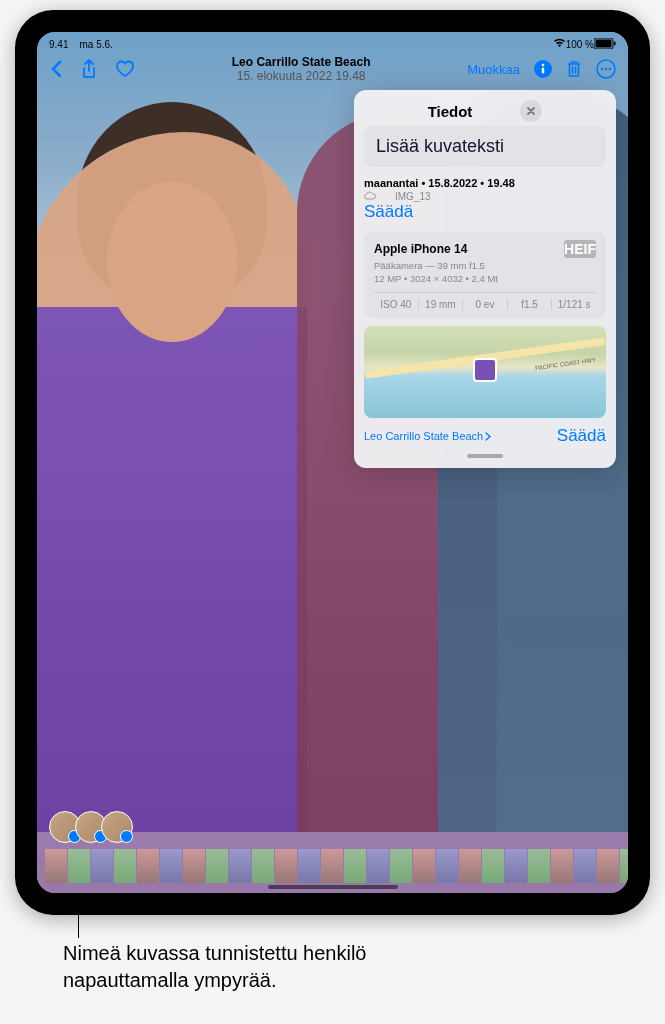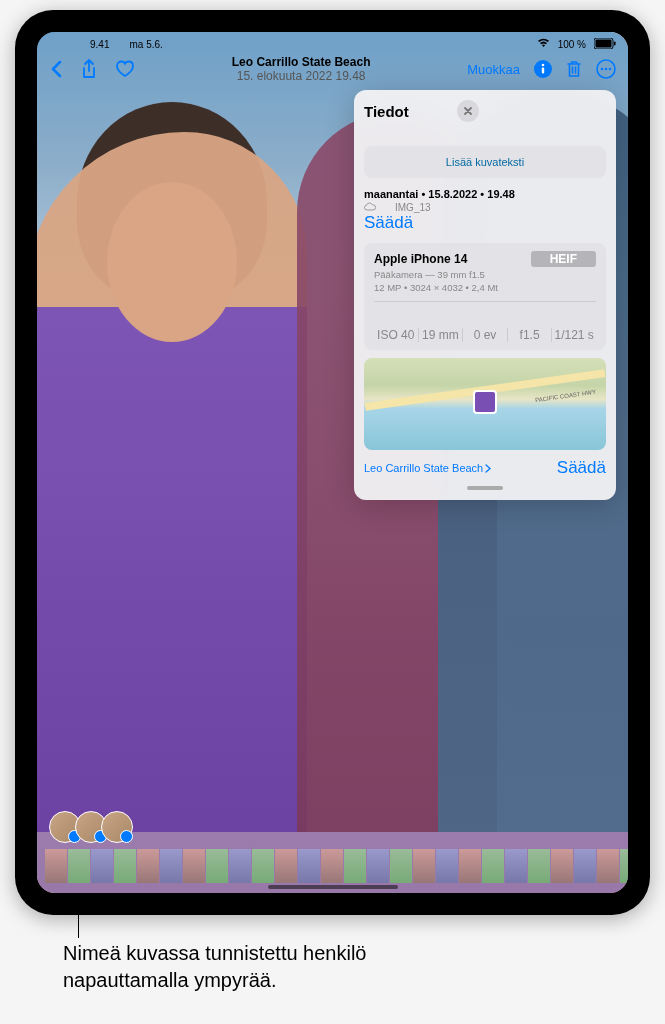--- a/index.html
+++ b/index.html
@@ -6,47 +6,47 @@
 body { background:#f5f5f5; display:flex; flex-direction:column; align-items:center; padding:10px; }
 .ipad-frame { width:635px; height:905px; background:#000; border-radius:38px; padding:22px 22px; position:relative; box-shadow:0 4px 20px rgba(0,0,0,0.3); }
 .screen { width:100%; height:100%; background:linear-gradient(135deg,#4a7ba6 0%,#8badc9 20%,#e8d5e8 40%,#d4a8b8 60%,#b888a8 100%); border-radius:18px; overflow:hidden; position:relative; }
 .photo-bg { position:absolute; inset:0; background:linear-gradient(180deg,#6fa0c8 0%,#8badc9 15%,#b5c9db 30%,#c9b8d4 50%,#a888b8 70%,#9878a8 100%); }
 .person1 { position:absolute; left:-10px; top:100px; width:280px; height:700px; background:linear-gradient(180deg,#d9a584 0%,#d9a584 25%,#7a4fb3 25%,#6a3fa3 100%); border-radius:180px 140px 0 0; opacity:0.95; }
 .person1-face { position:absolute; left:70px; top:150px; width:130px; height:160px; background:#d9a584; border-radius:50%; }
 .person1-hair { position:absolute; left:40px; top:70px; width:190px; height:200px; background:#3d2e28; border-radius:50% 50% 40% 40%; }
 .person2 { position:absolute; left:260px; top:80px; width:200px; height:720px; background:linear-gradient(180deg,#8b4a6a 0%,#7a3a5a 100%); border-radius:100px 100px 0 0; opacity:0.9; }
 .person3 { position:absolute; right:-40px; top:60px; width:230px; height:740px; background:linear-gradient(180deg,#3a5a7a 0%,#4a6a8a 100%); border-radius:110px 110px 0 0; opacity:0.9; }
 .status-bar { position:absolute; top:2px; left:0; right:0; height:20px; display:flex; justify-content:space-between; align-items:center; padding:0 12px; font-size:10px; color:#000; font-weight:500; z-index:100; }
-.status-left { display:flex; gap:20px;margin-left:41px; }
-.status-right { display:flex; align-items:center; gap:8px; }
+.status-left { display:flex; gap:11px; }
+.status-right { display:flex; align-items:center; gap:0; }
 .top-bar { position:absolute; top:22px; left:0; right:0; height:30px; display:flex; justify-content:space-between; align-items:center; padding:0 12px; z-index:100; }
 .top-left { display:flex; align-items:center; gap:18px; }
 .top-center { text-align:center; }
 .title-main { font-size:12px; font-weight:600; color:#000; }
 .title-sub { font-size:12px; color:#555; }
 .top-right { display:flex; align-items:center; gap:14px; }
 .icon-btn { color:#007aff; cursor:pointer; display:flex; align-items:center; }
 .edit-label { color:#007aff; font-size:13px; font-weight:500; }
 .info-panel { position:absolute; top:58px; right:12px; width:262px; background:rgba(240,240,243,0.96); backdrop-filter:blur(10px); border-radius:12px; padding:10px; z-index:200; box-shadow:0 4px 30px rgba(0,0,0,0.2); }
-.panel-header { display:flex; justify-content:flex-start; align-items:center; margin-bottom:24px;gap:48px; }
+.panel-header { display:flex; justify-content:center; align-items:center; margin-bottom:4px;gap:48px; }
 .panel-title { font-size:15px; font-weight:700; color:#000; }
 .close-btn { width:22px; height:22px; border-radius:50%; background:#d9d9dd; display:flex; align-items:center; justify-content:center; font-size:11px; color:#666; cursor:pointer; }
-.caption-box { background:#e3e3e7; border-radius:8px; padding:10px 12px; font-size:11px; color:#0369a1; margin-bottom:10px;text-align:center; }
+.caption-box { background:#e3e3e7; border-radius:8px; padding:10px 12px; font-size:18px; color:#0f172a; margin-bottom:10px; }
 .meta-row { display:flex; justify-content:space-between; align-items:flex-start;flex-direction:column; }
 .meta-left { font-size:11px; }
 .meta-date { font-weight:600; color:#000; }
 .meta-file { color:#888; font-size:10px; margin-top:2px; display:flex; align-items:center; gap:19px; }
 .adjust-link { color:#007aff; font-size:17px; font-weight:500; }
 .camera-box { background:#e3e3e7; border-radius:8px; padding:8px 10px; margin-top:10px; }
 .camera-header { display:flex; justify-content:space-between; align-items:center; }
 .camera-name { font-size:12px; font-weight:600; color:#000; }
-.heif-badge { background:#b5b5b9; color:#fff; font-size:12px; font-weight:700; padding:1px 19px; border-radius:3px; }
+.heif-badge { background:#b5b5b9; color:#fff; font-size:14px; font-weight:700; padding:1px 0; border-radius:3px; }
 .camera-sub { font-size:9.5px; color:#888; margin-top:2px; }
 .exif-row { display:flex; margin-top:8px; border-top:1px solid #ccc; padding-top:6px; }
-.exif-cell { flex:1; text-align:center; font-size:12px; color:#888; border-right:1px solid #ccc; padding:0 2px;margin-top:20px; }
+.exif-cell { flex:1; text-align:center; font-size:10px; color:#888; border-right:1px solid #ccc; padding:0 2px; }
 .exif-cell:last-child { border-right:none; }
 .map-box { height:92px; background:linear-gradient(180deg,#d5dfb8 0%,#c5d5a8 30%,#e8e5c5 45%,#a8d5e8 55%,#88c5d8 100%); border-radius:8px; margin-top:8px; position:relative; overflow:hidden; }
 .map-road { position:absolute; top:30%; left:0; right:0; height:8px; background:#f5e5a8; transform:rotate(-8deg); }
 .map-road-label { position:absolute; top:38%; right:10px; font-size:6px; color:#666; transform:rotate(-8deg); }
 .map-pin { position:absolute; top:35%; left:45%; width:24px; height:24px; background:#7a4fb3; border:2px solid #fff; border-radius:4px; }
 .map-footer { display:flex; justify-content:space-between; align-items:center; margin-top:8px; }
 .map-location { color:#007aff; font-size:11px; display:flex; align-items:center; gap:2px; }
 .grabber { width:36px; height:4px; background:#aaa; border-radius:2px; margin:8px auto 0; }
 .people-circles { position:absolute; bottom:50px; left:12px; display:flex; gap:-6px; z-index:50; }
 .people-circle { width:32px; height:32px; border-radius:50%; border:1.5px solid #fff; margin-right:-6px; position:relative; background:linear-gradient(135deg,#c9a584,#a88868); }

